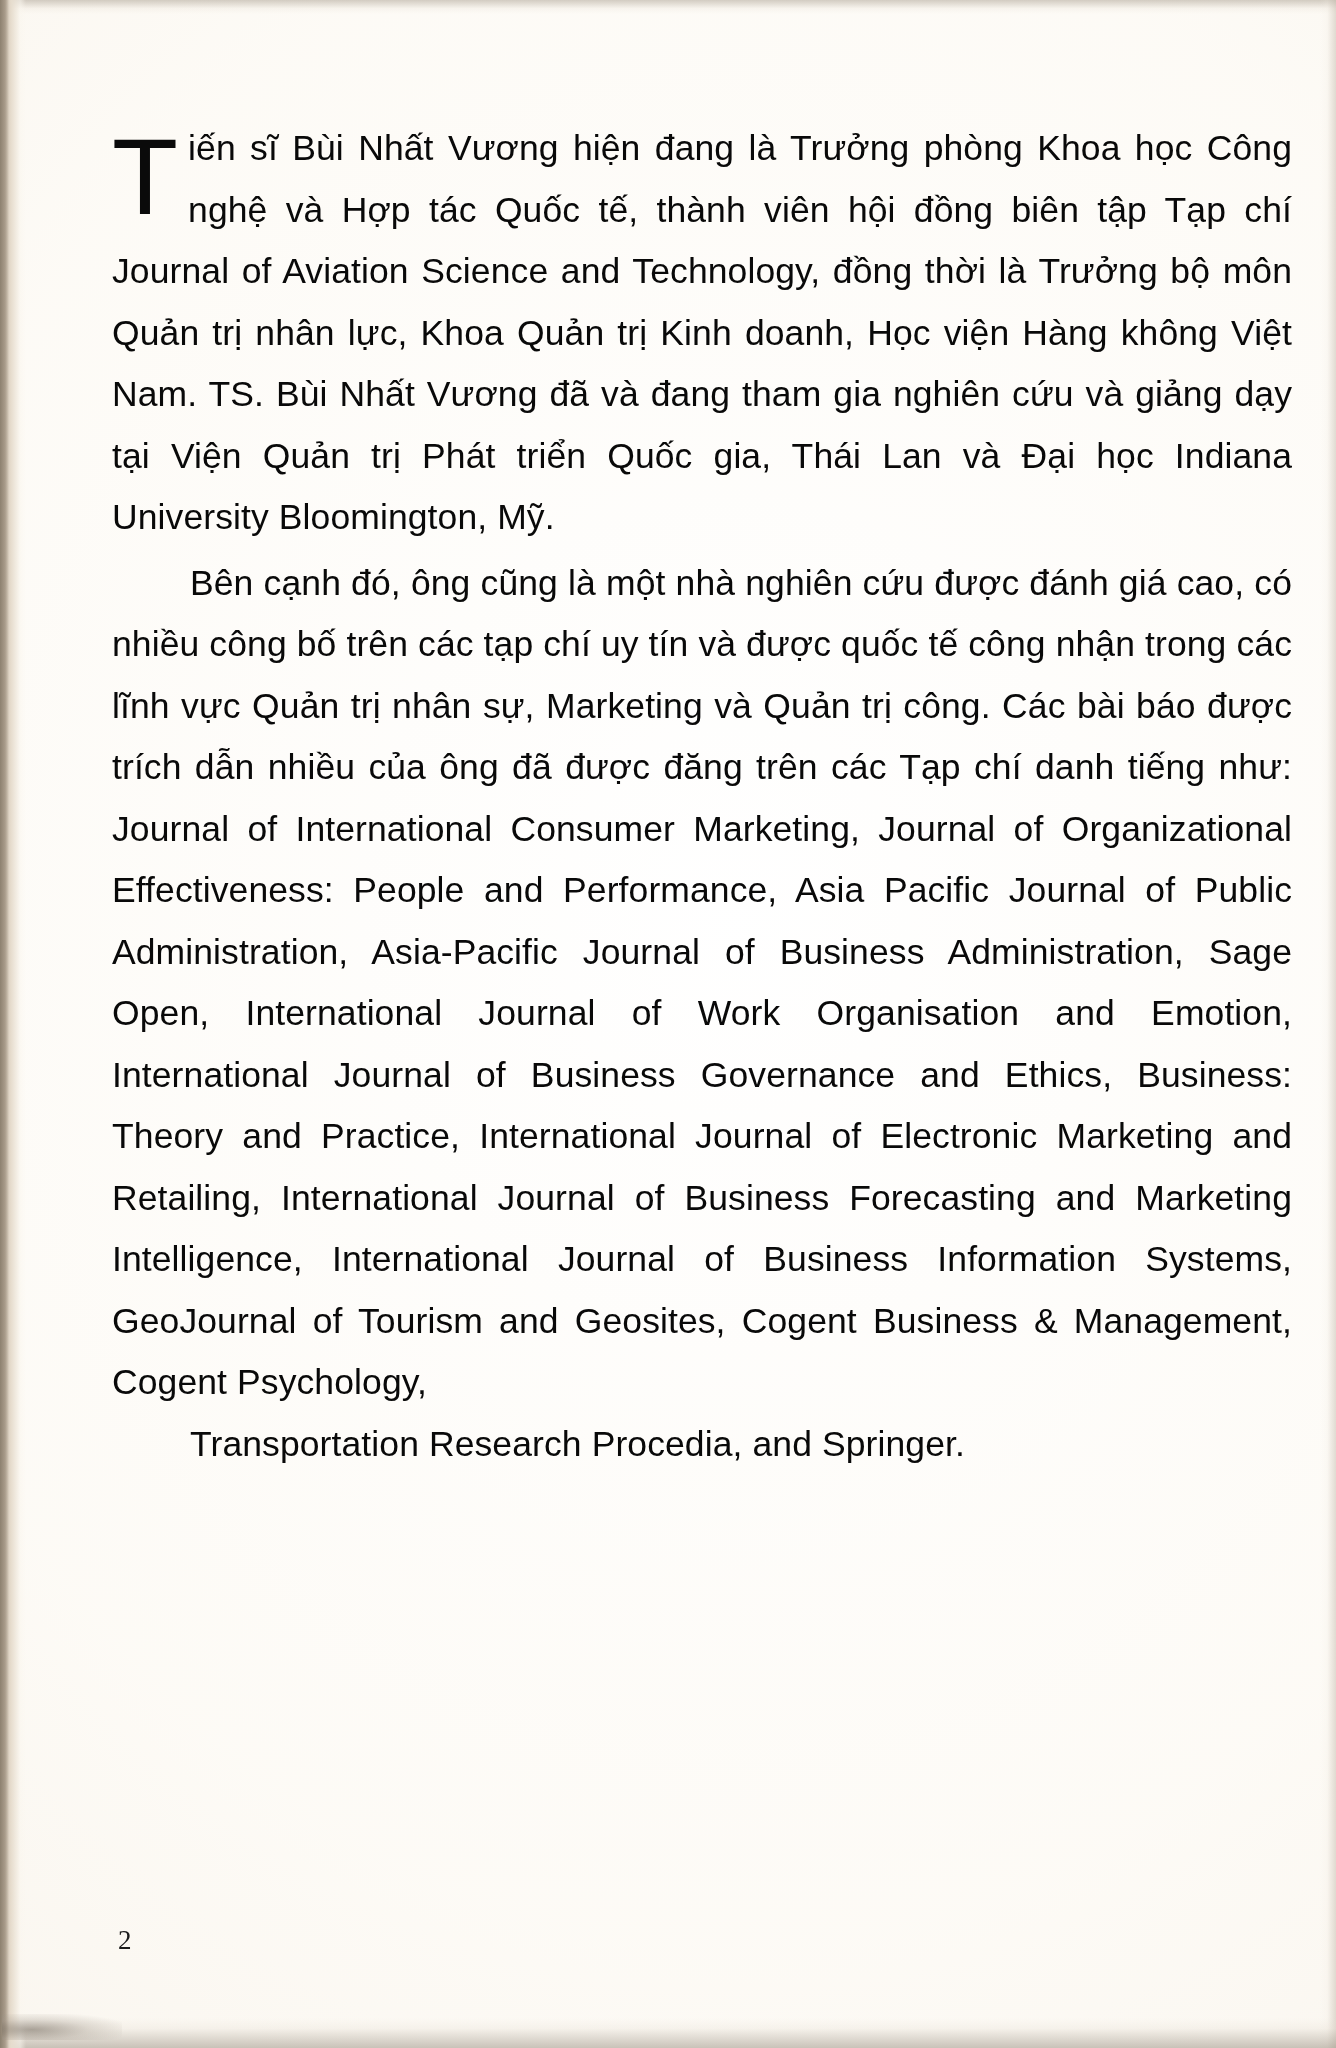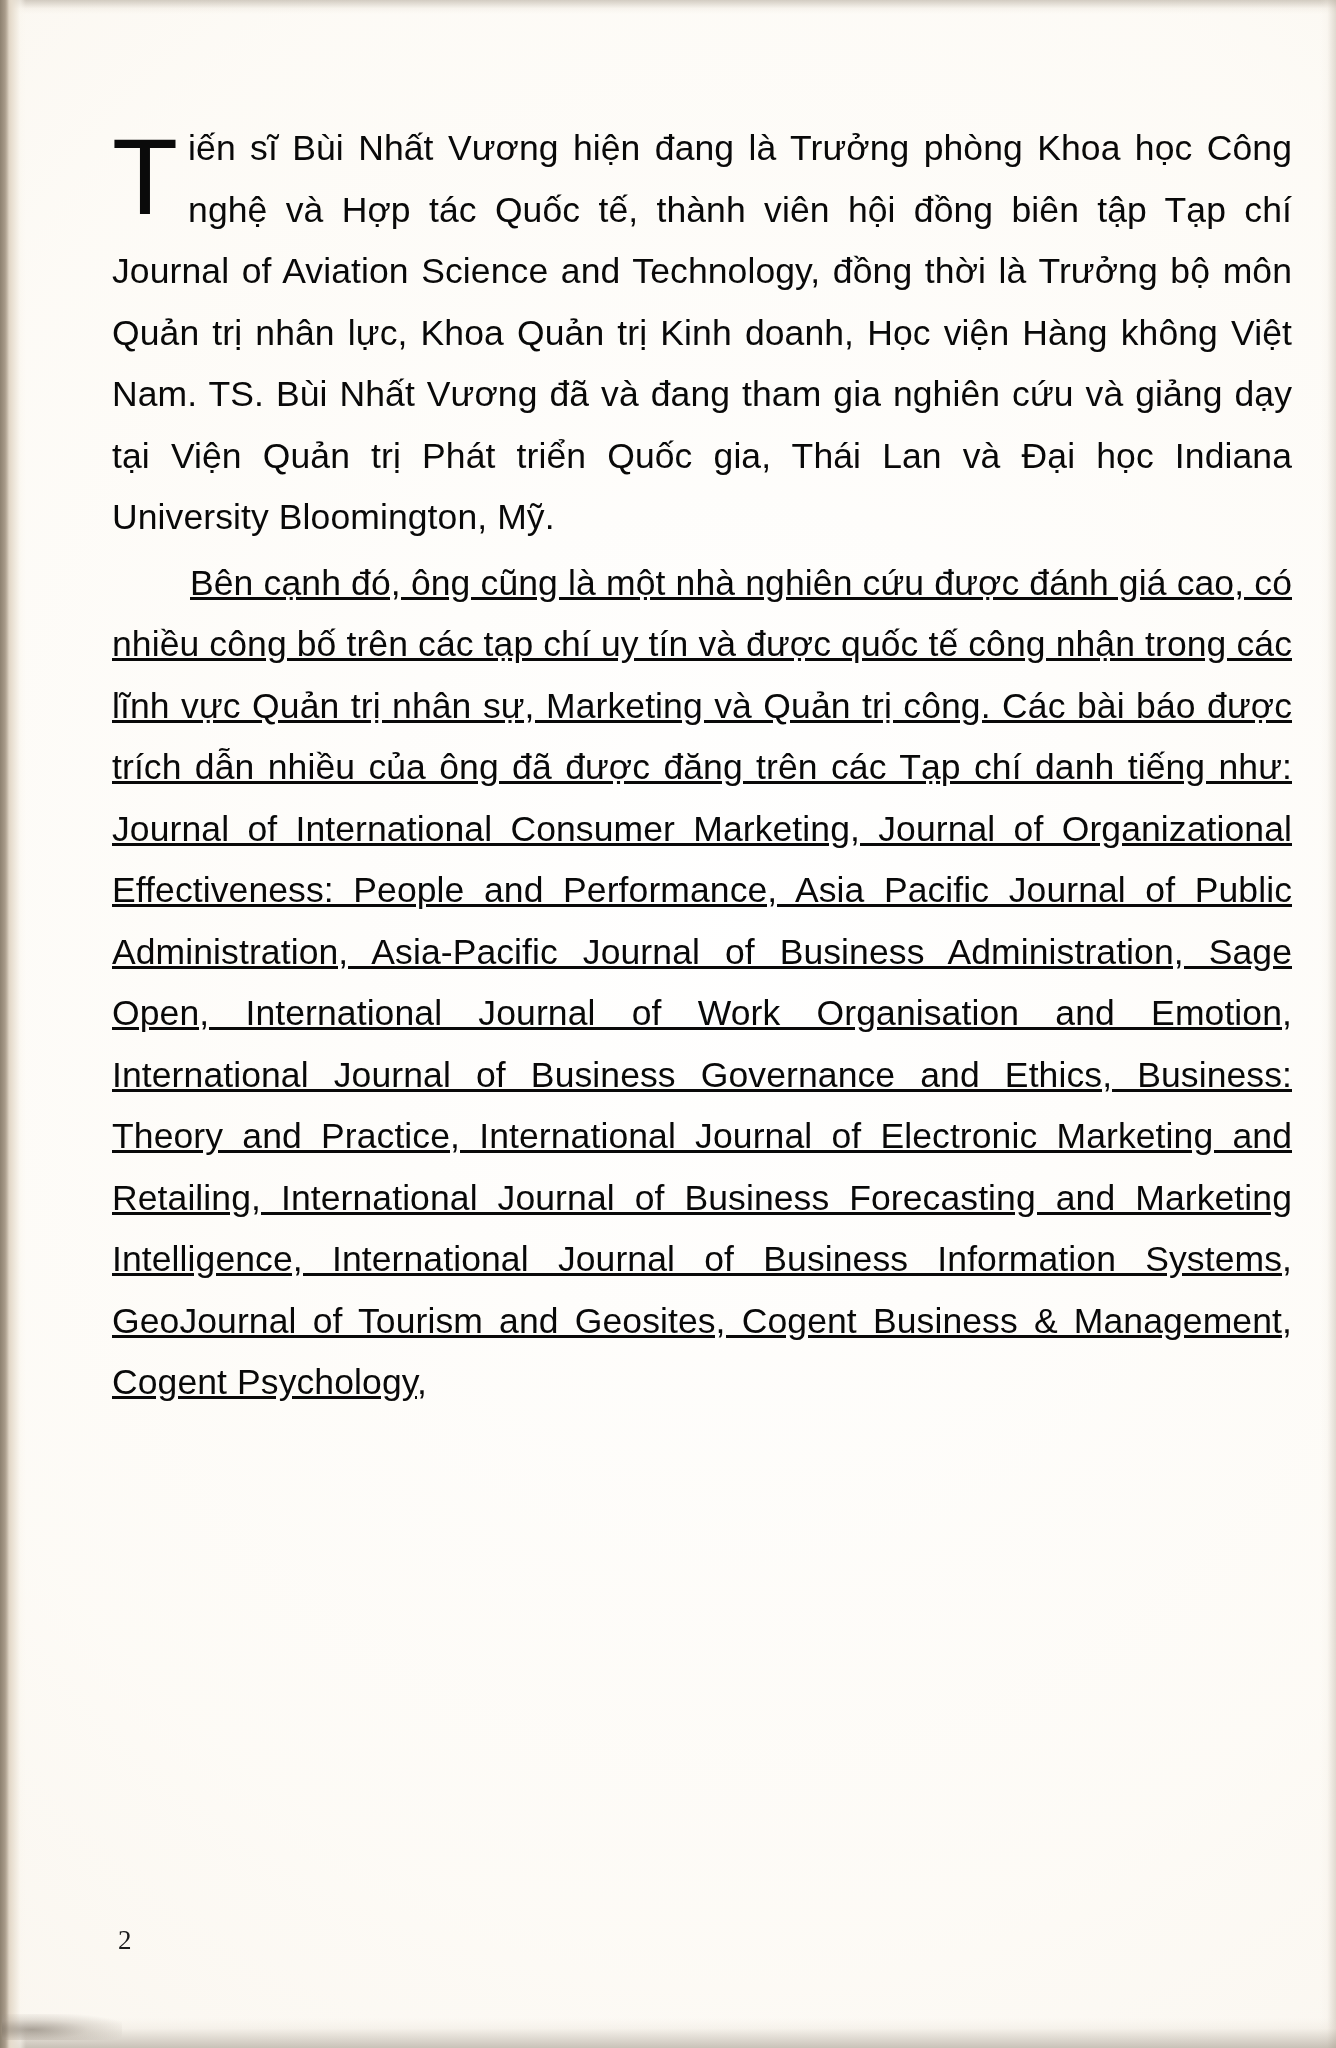--- a/index.html
+++ b/index.html
@@ -81,21 +81,20 @@
     text-justify: inter-word;
     font-size: 35.5px;
     line-height: 61.5px;
     letter-spacing: 0.1px;
     color: #090909;
   }
   .para.first { text-indent: 0; }
   .para.second {
     margin-top: 4px;
     text-indent: 78px;
-    text-decoration: underline;
   }
   .para .lastline { display: block; text-align: left; }
 
   
   .dropcap {
     float: left;
     font-size: 108px;
     line-height: 0.83;
     font-weight: 400;
     padding: 8px 6px 0 0;
@@ -125,19 +124,19 @@
   <div class="edge-bottom"></div>
   <div class="edge-left"></div>
   <div class="edge-left-dark"></div>
   <div class="scan-blotch"></div>
 
   <div class="textblock">
 
     <p class="para first"><span class="dropcap">T</span><span>iến sĩ Bùi Nhất Vương hiện đang là Trưởng phòng Khoa học Công nghệ và Hợp tác Quốc tế, thành viên hội đồng biên tập Tạp chí Journal of Aviation Science and Technology, đồng thời là Trưởng bộ môn Quản trị nhân lực, Khoa Quản trị Kinh doanh, Học viện Hàng không Việt Nam. TS. Bùi Nhất Vương đã và đang tham gia nghiên cứu và giảng dạy tại Viện Quản trị Phát triển Quốc gia, Thái Lan và Đại học Indiana University Bloomington, Mỹ.</span></p>
 
     <p class="para second"><span>Bên cạnh đó, ông cũng là một nhà nghiên cứu được đánh giá cao, có nhiều công bố trên các tạp chí uy tín và được quốc tế công nhận trong các lĩnh vực Quản trị nhân sự, Marketing và Quản trị công. Các bài báo được trích dẫn nhiều của ông đã được đăng trên các Tạp chí danh tiếng như: Journal of International Consumer Marketing, Journal of Organizational Effectiveness: People and Performance, Asia Pacific Journal of Public Administration, Asia-Pacific Journal of Business Administration, Sage Open, International Journal of Work Organisation and Emotion, International Journal of Business Governance and Ethics, Business: Theory and Practice, International Journal of Electronic Marketing and Retailing, International Journal of Business Forecasting and Marketing Intelligence, International Journal of Business Information Systems, GeoJournal of Tourism and Geosites, Cogent Business &amp; Management, Cogent Psychology,</span>
-      </p>
+      <span class="lastline">Transportation Research Procedia, and Springer.</span></p>
 
   </div>
 
   <div class="folio">2</div>
 
 </div>
 
 </body></html>

